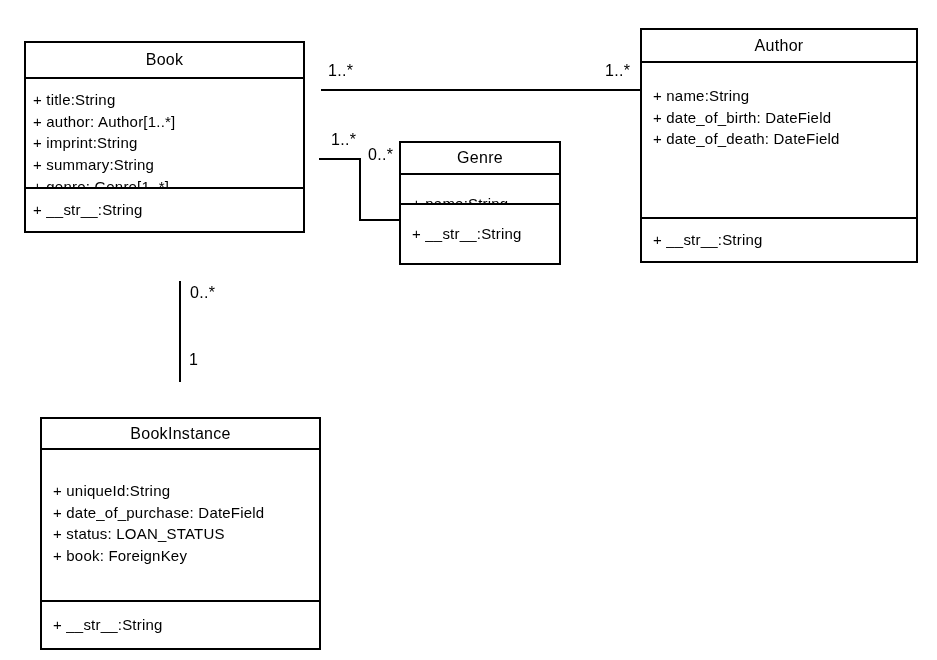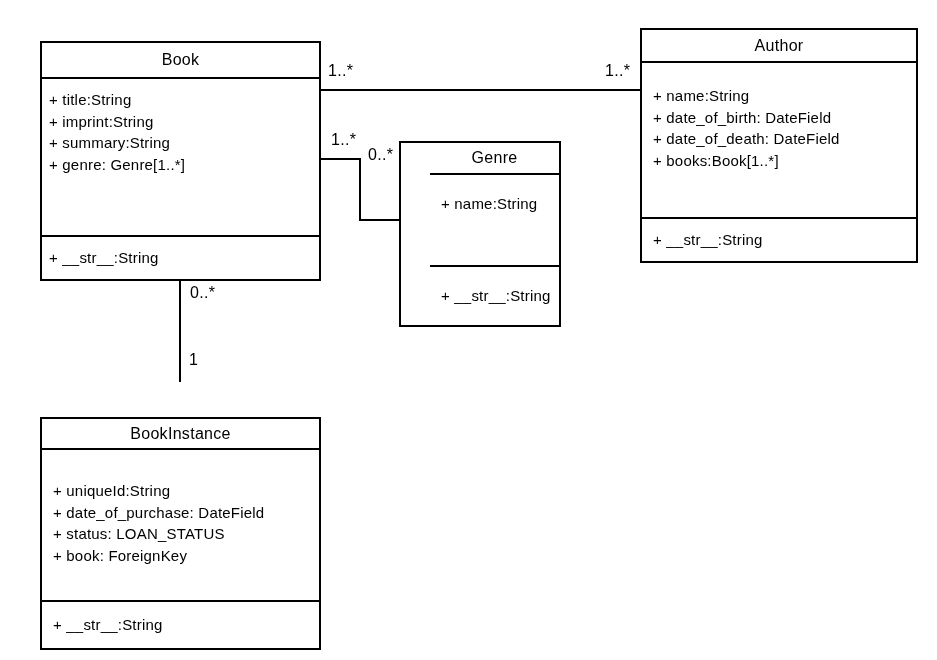--- a/index.html
+++ b/index.html
@@ -46,31 +46,31 @@
     flex-direction: column;
     justify-content: center;
   }
   .member {
     font-size: 15px;
     line-height: 21.7px;
     letter-spacing: 0.2px;
     white-space: nowrap;
   }
   
-  .box-book          { left: 40px;  top: 41px;  width: 281px; height: 240px; }
+  .box-book          { left: 24px;  top: 41px;  width: 281px; height: 192px; }
   .box-book .class-title       { height: 34px; }
   .box-book .class-attrs       { padding: 10px 20px 0 7px; }
   .box-book .class-methods     { height: 42px; padding-left: 7px; }
 
   .box-author        { left: 640px; top: 28px;  width: 278px; height: 235px; }
   .box-author .class-title     { height: 31px; }
   .box-author .class-attrs     { padding: 22px 4px 0 11px; }
   .box-author .class-methods   { height: 42px; padding-left: 11px; }
 
-  .box-genre         { left: 399px; top: 141px; width: 162px; height: 186px; padding-left: 29px; }
+  .box-genre         { left: 399px; top: 141px; width: 162px; height: 124px; }
   .box-genre .class-title      { height: 30px; }
   .box-genre .class-attrs      { padding: 18px 4px 0 11px; }
   .box-genre .class-methods    { height: 58px; padding-left: 11px; }
 
   .box-bookinstance  { left: 40px;  top: 382px; width: 281px; height: 233px; margin-top: 35px; }
   .box-bookinstance .class-title   { height: 29px; }
   .box-bookinstance .class-attrs   { padding: 30px 8px 0 11px; }
   .box-bookinstance .class-methods { height: 46px; padding-left: 11px; }
 
   
@@ -103,36 +103,36 @@
 </style>
 </head>
 <body>
 
 <div class="canvas">
 
   <div class="class-box box-book">
     <div class="class-title">Book</div>
     <div class="class-attrs">
         <div class="member">+ title:String</div>
+        <div class="member">+ author: Author[1..*]</div>
         <div class="member">+ imprint:String</div>
         <div class="member">+ summary:String</div>
         <div class="member">+ genre: Genre[1..*]</div>
       </div>
     <div class="class-methods">
         <div class="member">+ __str__:String</div>
       </div>
   </div>
 
   <div class="class-box box-author">
     <div class="class-title">Author</div>
     <div class="class-attrs">
         <div class="member">+ name:String</div>
         <div class="member">+ date_of_birth: DateField</div>
         <div class="member">+ date_of_death: DateField</div>
-        <div class="member">+ books:Book[1..*]</div>
       </div>
     <div class="class-methods">
         <div class="member">+ __str__:String</div>
       </div>
   </div>
 
   <div class="class-box box-genre">
     <div class="class-title">Genre</div>
     <div class="class-attrs">
         <div class="member">+ name:String</div>

